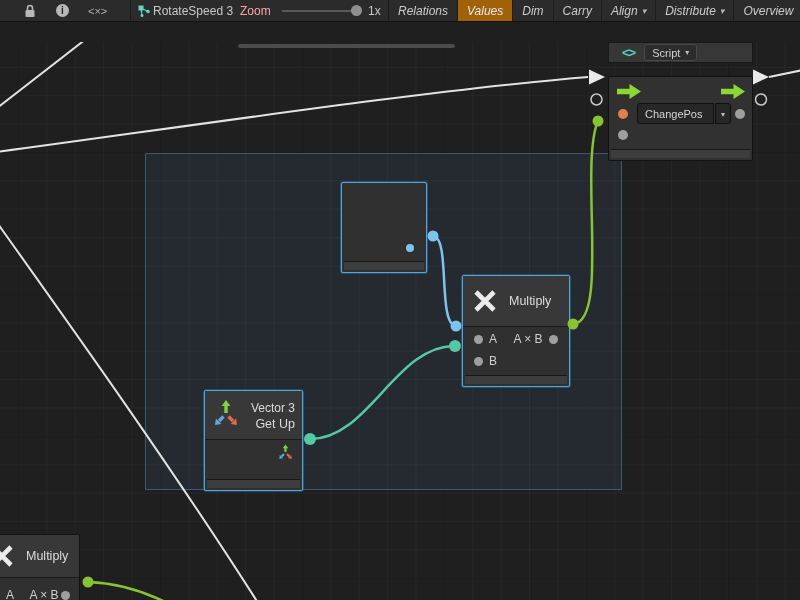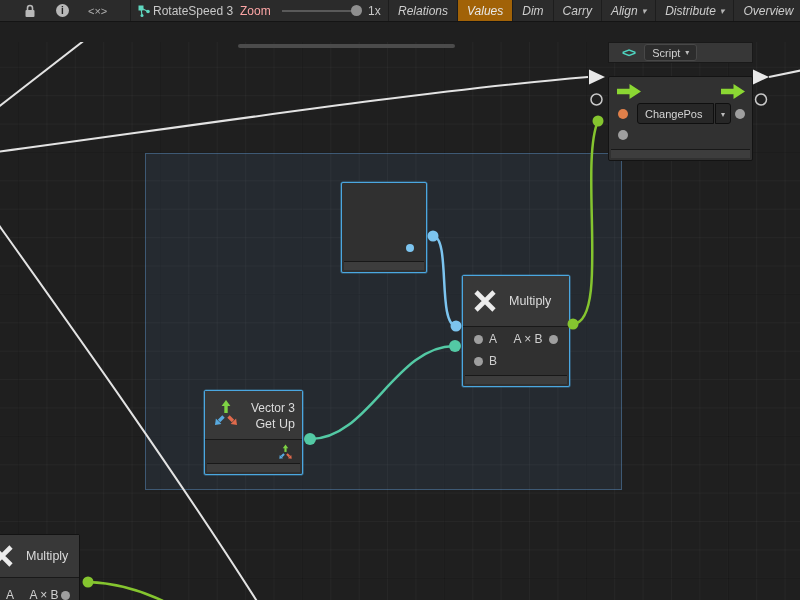--- a/index.html
+++ b/index.html
@@ -119,21 +119,21 @@
     </div>
     <span class="dot" style="left:10.5px;top:58.5px;width:9px;height:9px;background:#9f9f9f;"></span>
     <span class="plabel" style="left:26px;top:57px;">A</span>
     <span class="plabel" style="left:44px;top:57px;width:42px;text-align:center;">A × B</span>
     <span class="dot" style="left:85.5px;top:58.5px;width:9px;height:9px;background:#9f9f9f;"></span>
     <span class="dot" style="left:10.5px;top:80.5px;width:9px;height:9px;background:#9f9f9f;"></span>
     <span class="plabel" style="left:26px;top:79px;">B</span>
     <div class="footer"></div>
   </div>
 
-  <div class="node selected" style="left:204px;top:377px;width:99px;height:85px;">
+  <div class="node selected" style="left:204px;top:377px;width:99px;height:101px;">
     <div class="hdr" style="height:48px;">
       <svg width="30" height="30" style="position:absolute;left:6px;top:8px;" viewBox="0 0 30 30">
         <path d="M15,14 L15,6" stroke="#7ed244" stroke-width="3.4"></path>
         <polygon points="15,1 10.6,7 19.4,7" fill="#7ed244"></polygon>
         <path d="M12.5,17.5 L8,22" stroke="#58aae0" stroke-width="3.4"></path>
         <polygon points="4,26 4.9,19.6 10.4,25.1" fill="#58aae0"></polygon>
         <path d="M17.5,17.5 L22,22" stroke="#e06a4c" stroke-width="3.4"></path>
         <polygon points="26,26 25.1,19.6 19.6,25.1" fill="#e06a4c"></polygon>
       </svg>
       <span class="ntitle" style="right:7px;top:11px;font-size:12px;">Vector 3</span>

